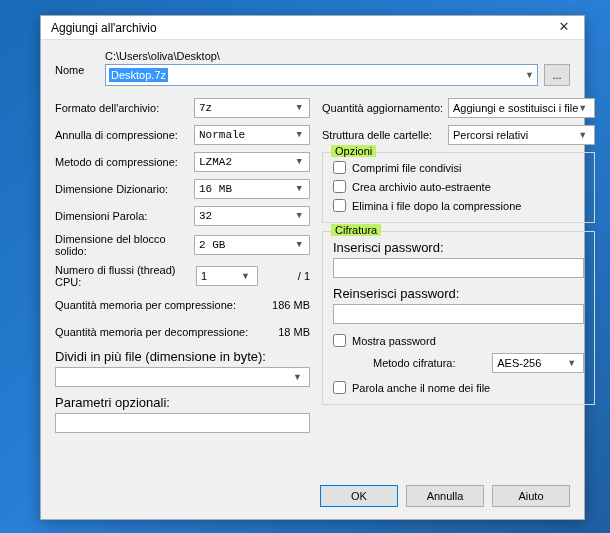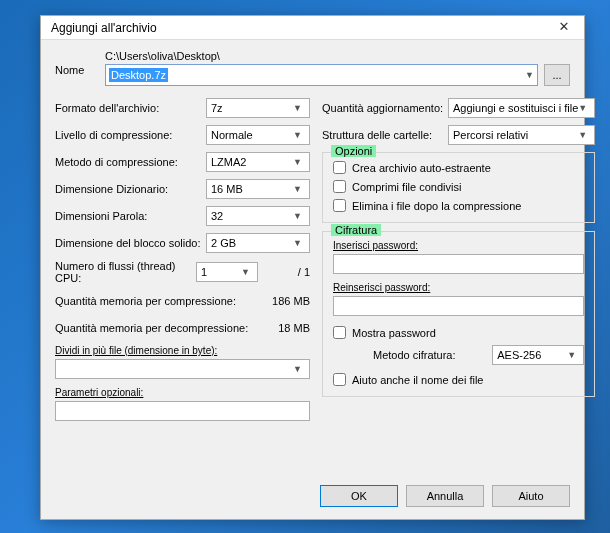--- a/index.html
+++ b/index.html
@@ -38,36 +38,36 @@
 .name-fields { flex: 1; }
 .path-text { font-size: 11px; color: #000; margin-bottom: 2px; }
 .name-input-row { display: flex; gap: 6px; align-items: stretch; }
 .browse-btn { width: 26px; height: 22px; border: 1px solid #adadad; background: #e1e1e1; font-size: 11px; cursor: pointer; }
 .columns { display: flex; gap: 12px; }
 .col { flex: 1; }
 .col.left { flex: 0 0 255px; }
 .col.right { flex: 1; }
 .row { display: flex; align-items: center; margin-bottom: 7px; min-height: 20px; }
 .row .lbl { flex: 1; font-size: 11px; }
-.row .ctrl { width: 104px; }
+.row .ctrl { width: 116px; font-family: Liberation Mono, monospace; }
 .row .val { width: 60px; text-align: right; }
 .row .extra { width: 28px; text-align: right; margin-left: 4px; }
 select, input[type=text], input[type=password] {
   height: 20px;
   border: 1px solid #adadad;
   background: #fff;
   font-size: 11px;
   padding: 0 3px;
   width: 100%;
 }
 .groupbox { border: 1px solid #d4d4d4; padding: 8px 10px 10px; margin-bottom: 8px; position: relative; }
-.groupbox .legend { position: absolute; top: -8px; left: 8px; background: #86efac; padding: 0 4px; font-size: 11px; }
+.groupbox .legend { position: absolute; top: -8px; left: 8px; background: #bef264; padding: 0 4px; font-size: 11px; }
 .chk-row { display: flex; align-items: center; margin-bottom: 6px; font-size: 11px; }
 .chk-row input[type=checkbox] { margin-right: 6px; width: 13px; height: 13px; }
-.stack-label { font-size: 10px; margin-bottom: 3px; margin-top: 4px; text-decoration: underline; }
+.stack-label { font-size: 13px; margin-bottom: 3px; margin-top: 4px; }
 .full-input { width: 100%; }
 .cifr-row { display: flex; align-items: center; margin-top: 6px; }
 .cifr-row .lbl { flex: 1; padding-left: 40px; }
 .cifr-row .ctrl { width: 92px; }
 .buttons { position: absolute; right: 14px; bottom: 12px; display: flex; gap: 8px; }
 .btn {
   width: 78px;
   height: 22px;
   border: 1px solid #adadad;
   background: #e1e1e1;
@@ -122,21 +122,21 @@
         <div class="row">
           <div class="lbl">Formato dell'archivio:</div>
           <div class="ctrl">
             <div class="combo">
               <span>7z</span>
               <span class="chev">▼</span>
             </div>
           </div>
         </div>
         <div class="row">
-          <div class="lbl">Livello di compressione:</div>
+          <div class="lbl">Annulla di compressione:</div>
           <div class="ctrl">
             <div class="combo">
               <span>Normale</span>
               <span class="chev">▼</span>
             </div>
           </div>
         </div>
         <div class="row">
           <div class="lbl">Metodo di compressione:</div>
           <div class="ctrl">
@@ -217,25 +217,25 @@
               <span>Percorsi relativi</span>
               <span class="chev">▼</span>
             </div>
           </div>
         </div>
 
         <div class="groupbox">
           <div class="legend">Opzioni</div>
           <div class="chk-row">
             <input type="checkbox" style="">
+            <span>Comprimi file condivisi</span>
+          </div>
+          <div class="chk-row">
+            <input type="checkbox" style="">
             <span>Crea archivio auto-estraente</span>
-          </div>
-          <div class="chk-row">
-            <input type="checkbox" style="">
-            <span>Comprimi file condivisi</span>
           </div>
           <div class="chk-row" style="margin-bottom:0;">
             <input type="checkbox" style="">
             <span>Elimina i file dopo la compressione</span>
           </div>
         </div>
 
         <div class="groupbox">
           <div class="legend">Cifratura</div>
           <div class="stack-label" style="margin-top:0;">Inserisci password:</div>
@@ -250,21 +250,21 @@
             <div class="lbl">Metodo cifratura:</div>
             <div class="ctrl">
               <div class="combo">
                 <span>AES-256</span>
                 <span class="chev">▼</span>
               </div>
             </div>
           </div>
           <div class="chk-row" style="margin-top:8px; margin-bottom:0;">
             <input type="checkbox" style="">
-            <span>Aiuto anche il nome dei file</span>
+            <span>Parola anche il nome dei file</span>
           </div>
         </div>
       </div>
     </div>
 
     <div class="buttons">
       <button class="btn default">OK</button>
       <button class="btn">Annulla</button>
       <button class="btn">Aiuto</button>
     </div>

